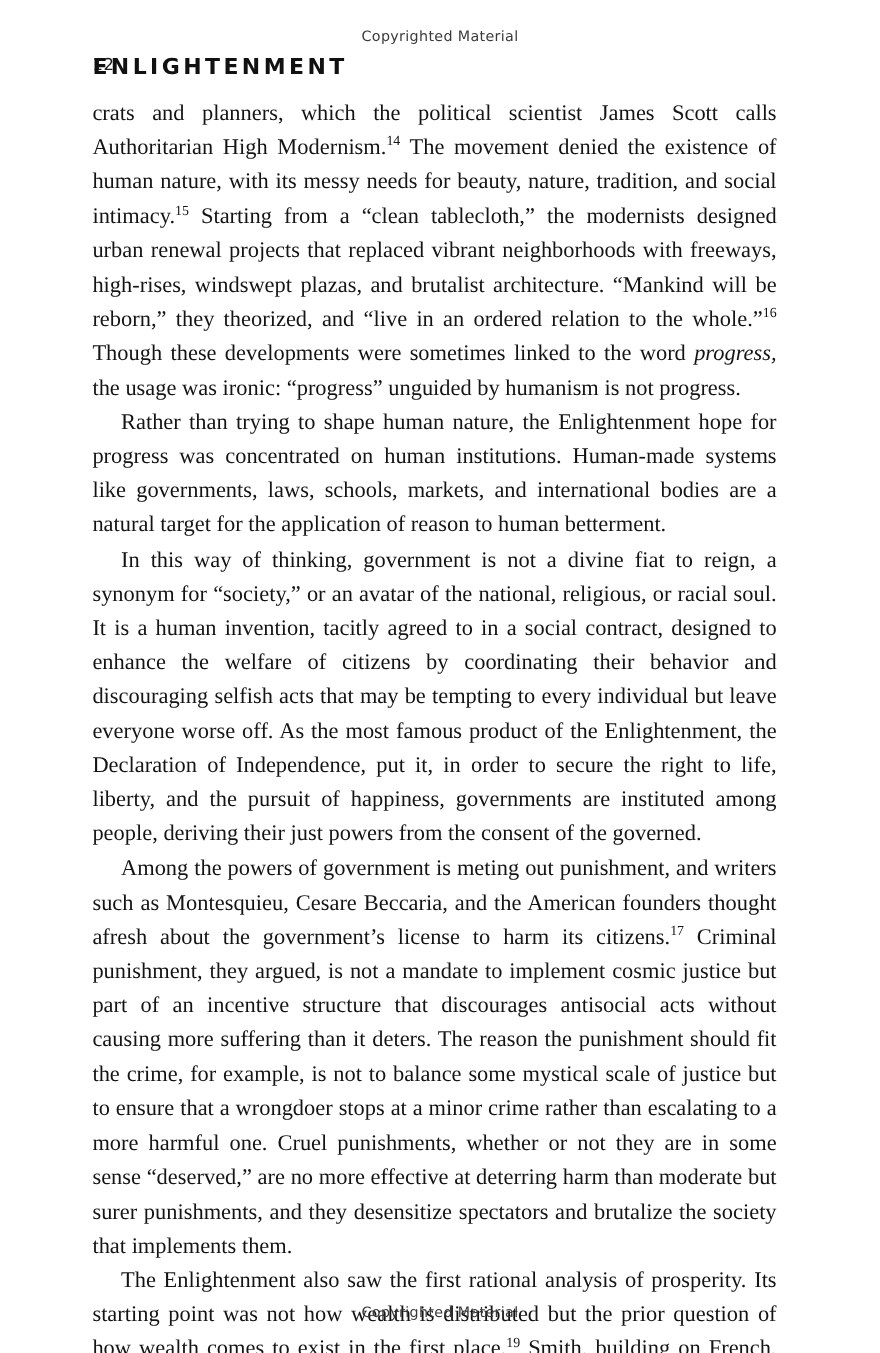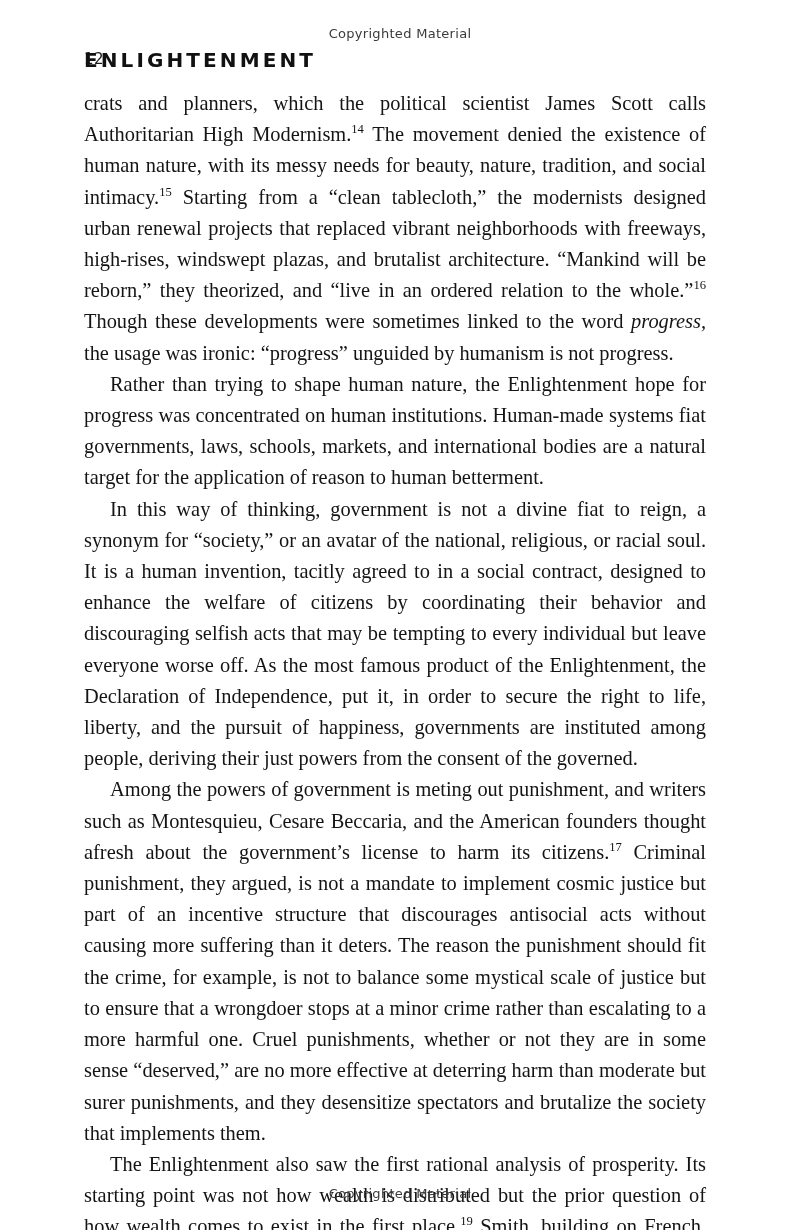--- a/index.html
+++ b/index.html
@@ -104,21 +104,21 @@
 
   <div class="copyright-top">Copyrighted Material</div>
 
   <div class="running-head">
     <span class="folio">12</span>
     <span class="chapter-title">ENLIGHTENMENT</span>
   </div>
 
   <div class="body-col">
       <p class="para">crats and planners, which the political scientist James Scott calls Authoritarian High Modernism.<sup>14</sup> The movement denied the existence of human nature, with its messy needs for beauty, nature, tradition, and social intimacy.<sup>15</sup> Starting from a “clean tablecloth,” the modernists designed urban renewal projects that replaced vibrant neighborhoods with freeways, high-rises, windswept plazas, and brutalist architecture. “Mankind will be reborn,” they theorized, and “live in an ordered relation to the whole.”<sup>16</sup> Though these developments were sometimes linked to the word <em>progress,</em> the usage was ironic: “progress” unguided by humanism is not progress.</p>
-      <p class="para indent">Rather than trying to shape human nature, the Enlightenment hope for progress was concentrated on human institutions. Human-made systems fiat governments, laws, schools, markets, and international bodies are a natural target for the application of reason to human betterment.</p>
+      <p class="para indent">Rather than trying to shape human nature, the Enlightenment hope for progress was concentrated on human institutions. Human-made systems like governments, laws, schools, markets, and international bodies are a natural target for the application of reason to human betterment.</p>
       <p class="para indent">In this way of thinking, government is not a divine fiat to reign, a synonym for “society,” or an avatar of the national, religious, or racial soul. It is a human invention, tacitly agreed to in a social contract, designed to enhance the welfare of citizens by coordinating their behavior and discouraging selfish acts that may be tempting to every individual but leave everyone worse off. As the most famous product of the Enlightenment, the Declaration of Independence, put it, in order to secure the right to life, liberty, and the pursuit of happiness, governments are instituted among people, deriving their just powers from the consent of the governed.</p>
       <p class="para indent">Among the powers of government is meting out punishment, and writers such as Montesquieu, Cesare Beccaria, and the American founders thought afresh about the government’s license to harm its citizens.<sup>17</sup> Criminal punishment, they argued, is not a mandate to implement cosmic justice but part of an incentive structure that discourages antisocial acts without causing more suffering than it deters. The reason the punishment should fit the crime, for example, is not to balance some mystical scale of justice but to ensure that a wrongdoer stops at a minor crime rather than escalating to a more harmful one. Cruel punishments, whether or not they are in some sense “deserved,” are no more effective at deterring harm than moderate but surer punishments, and they desensitize spectators and brutalize the society that implements them.</p>
       <p class="para indent">The Enlightenment also saw the first rational analysis of prosperity. Its starting point was not how wealth is distributed but the prior question of how wealth comes to exist in the first place.<sup>19</sup> Smith, building on French, Dutch, and Scottish influences, noted that an abundance of use-</p>
     </div>
 
   <div class="copyright-bottom">Copyrighted Material</div>
 
 </div>
 
 </body></html>

